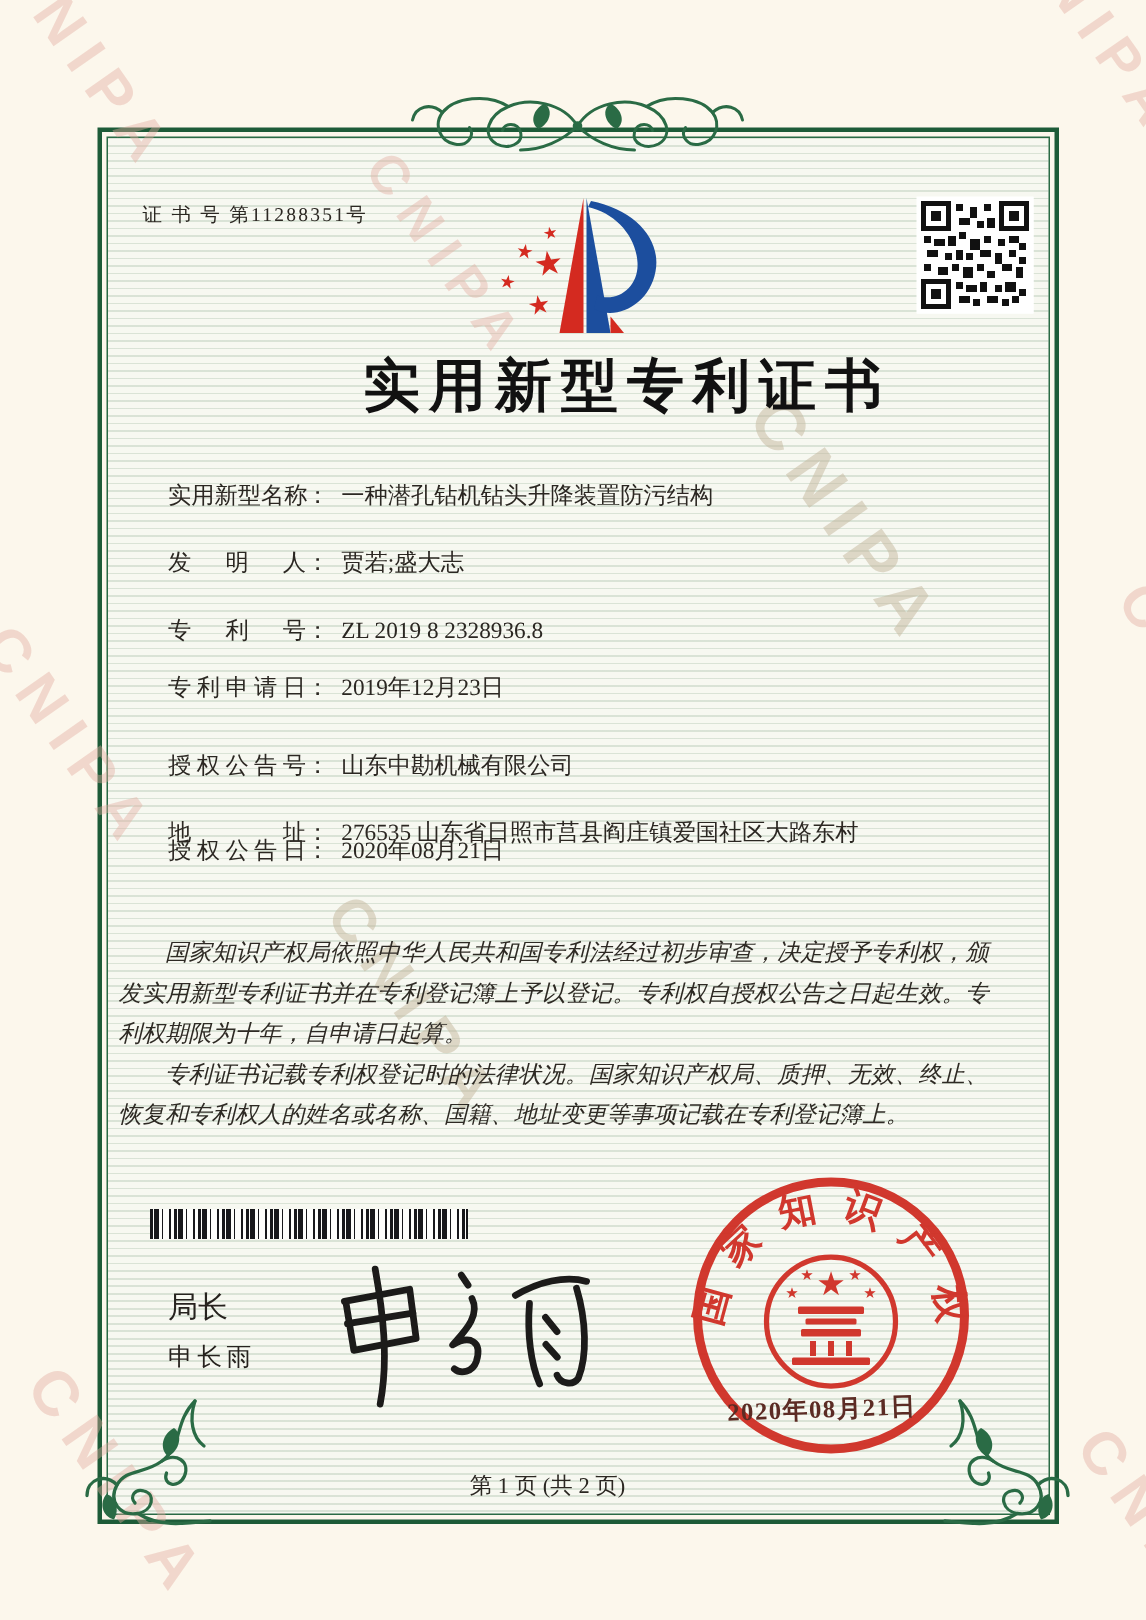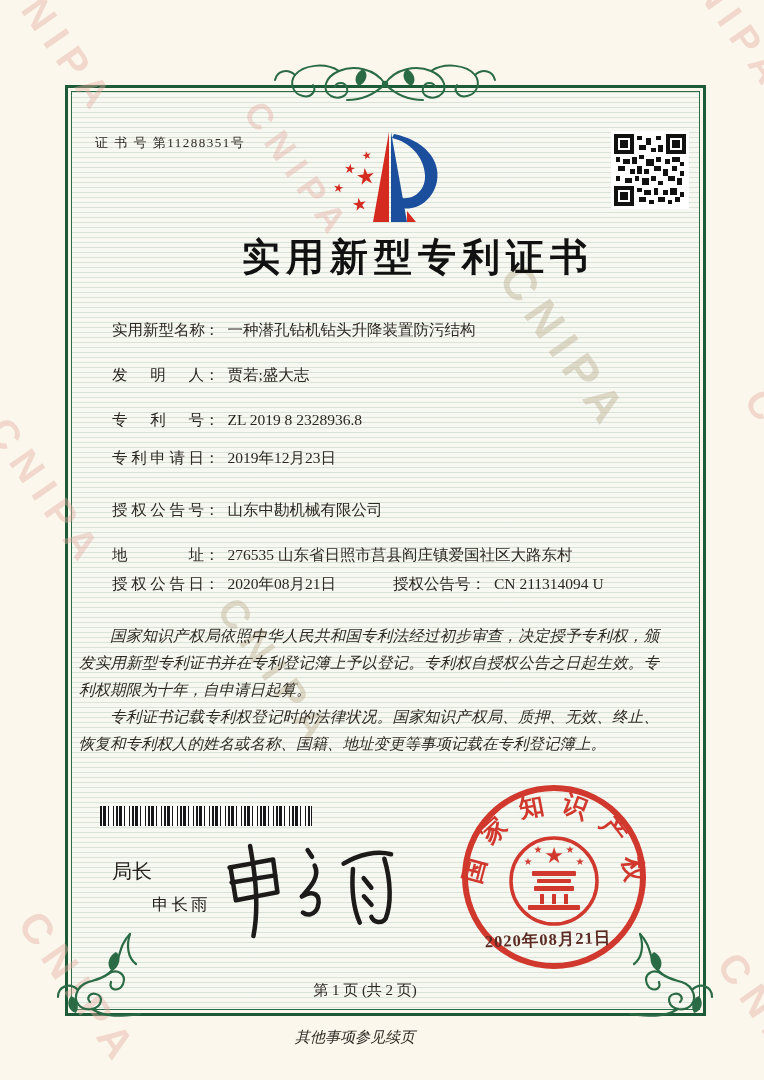--- a/index.html
+++ b/index.html
@@ -79,21 +79,21 @@
   
   .barcode {
     position:absolute; left:100px; top:806px; width:212px; height:20px; z-index:5;
     background:repeating-linear-gradient(90deg,
       #17171a 0 2px, #fdfdfb 2px 3px,
       #17171a 3px 6px, #fdfdfb 6px 8px,
       #17171a 8px 9px, #fdfdfb 9px 13px,
       #17171a 13px 14px, #fdfdfb 14px 16px);
   }
   .director-title { position:absolute; left:112px; top:858px; z-index:5; font-size:20px; }
-  .director-name  { position:absolute; left:112px; top:894px; z-index:5; font-size:16.5px; letter-spacing:3px;margin-left:40px; }
+  .director-name  { position:absolute; left:112px; top:894px; z-index:5; font-size:16.5px; letter-spacing:3px; }
   .signature { position:absolute; left:213px; top:830px; width:195px; height:110px; z-index:6; }
 
   .seal { position:absolute; left:458px; top:781px; width:192px; height:192px; z-index:7; opacity:.93; }
   .seal-date {
     position:absolute; left:468px; top:929px; width:160px; z-index:8;
     text-align:center; font-size:16.5px; font-weight:bold;
     letter-spacing:1px; color:#5c2b24; transform:rotate(-2deg);
   }
 
   .page-info {
@@ -256,25 +256,22 @@
   </div>
   <div class="field-row" style="top:448px;">
     <span class="field-label">专利申请日</span><span class="field-colon">：</span><span class="field-value">2019年12月23日</span>
   </div>
   <div class="field-row" style="top:500px;">
     <span class="field-label">授权公告号</span><span class="field-colon">：</span><span class="field-value">山东中勘机械有限公司</span>
   </div>
   <div class="field-row" style="top:545px;">
     <span class="field-label">地址</span><span class="field-colon">：</span><span class="field-value">276535 山东省日照市莒县阎庄镇爱国社区大路东村</span>
   </div>
-  <div class="field-row" style="top:574px; width:594px;">
+  <div class="field-row" style="top:557px; width:594px;">
     <span class="field-label">授权公告日</span><span class="field-colon">：</span><span class="field-value">2020年08月21日</span>
-    <span class="grant-col2">
-      <span>授权公告号</span><span>：</span><span class="field-value">CN 211314094 U</span>
-    </span>
   </div>
 
   <div class="paras">
     <p>国家知识产权局依照中华人民共和国专利法经过初步审查，决定授予专利权，颁发实用新型专利证书并在专利登记簿上予以登记。专利权自授权公告之日起生效。专利权期限为十年，自申请日起算。</p>
     <p>专利证书记载专利权登记时的法律状况。国家知识产权局、质押、无效、终止、恢复和专利权人的姓名或名称、国籍、地址变更等事项记载在专利登记簿上。</p>
   </div>
 
   <div class="barcode"></div>
 
   <div class="director-title">局长</div>
@@ -315,15 +312,14 @@
       <rect x="76" y="105" width="40" height="5" rx="1"></rect>
       <rect x="82" y="113" width="4" height="10"></rect>
       <rect x="94" y="113" width="4" height="10"></rect>
       <rect x="106" y="113" width="4" height="10"></rect>
       <rect x="70" y="124" width="52" height="5" rx="1"></rect>
     </g>
   </svg>
   <div class="seal-date">2020年08月21日</div>
 
   <div class="page-info">第 1 页 (共 2 页)</div>
-  <div class="footer-note">其他事项参见续页</div>
 
 </div>
 
 </body></html>

